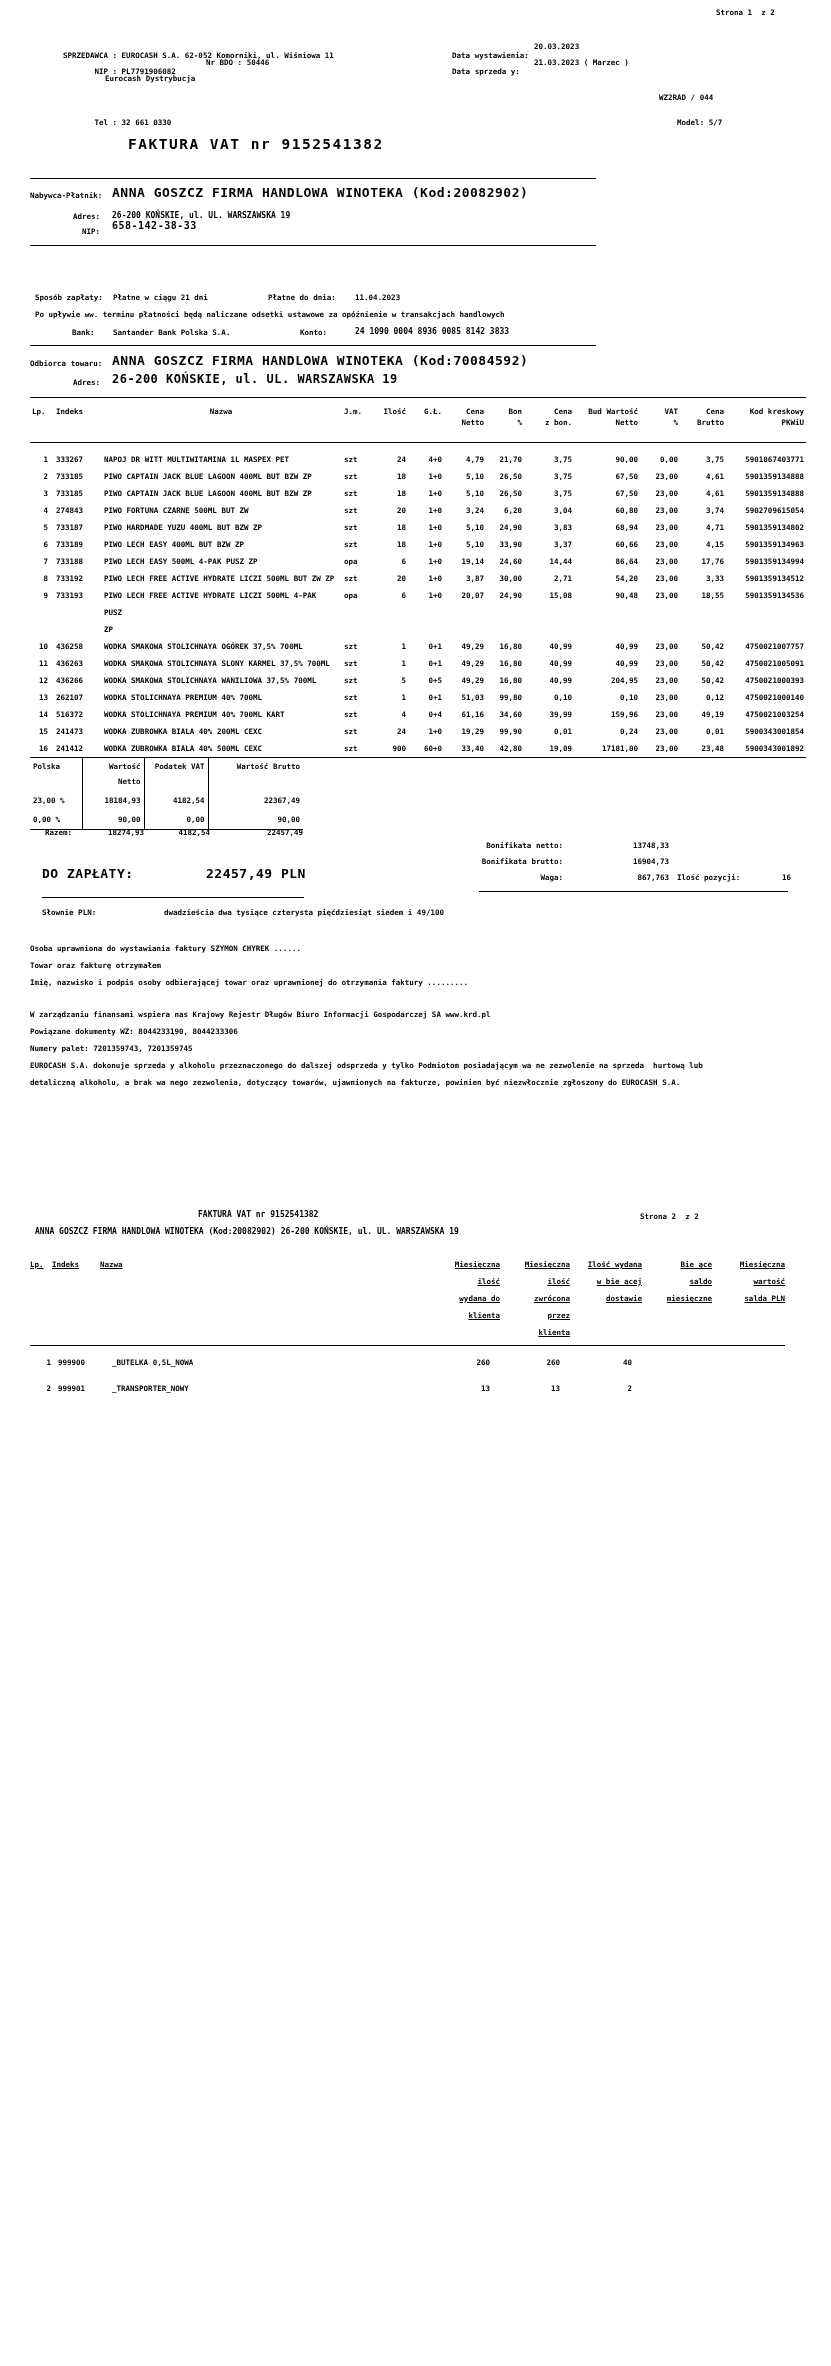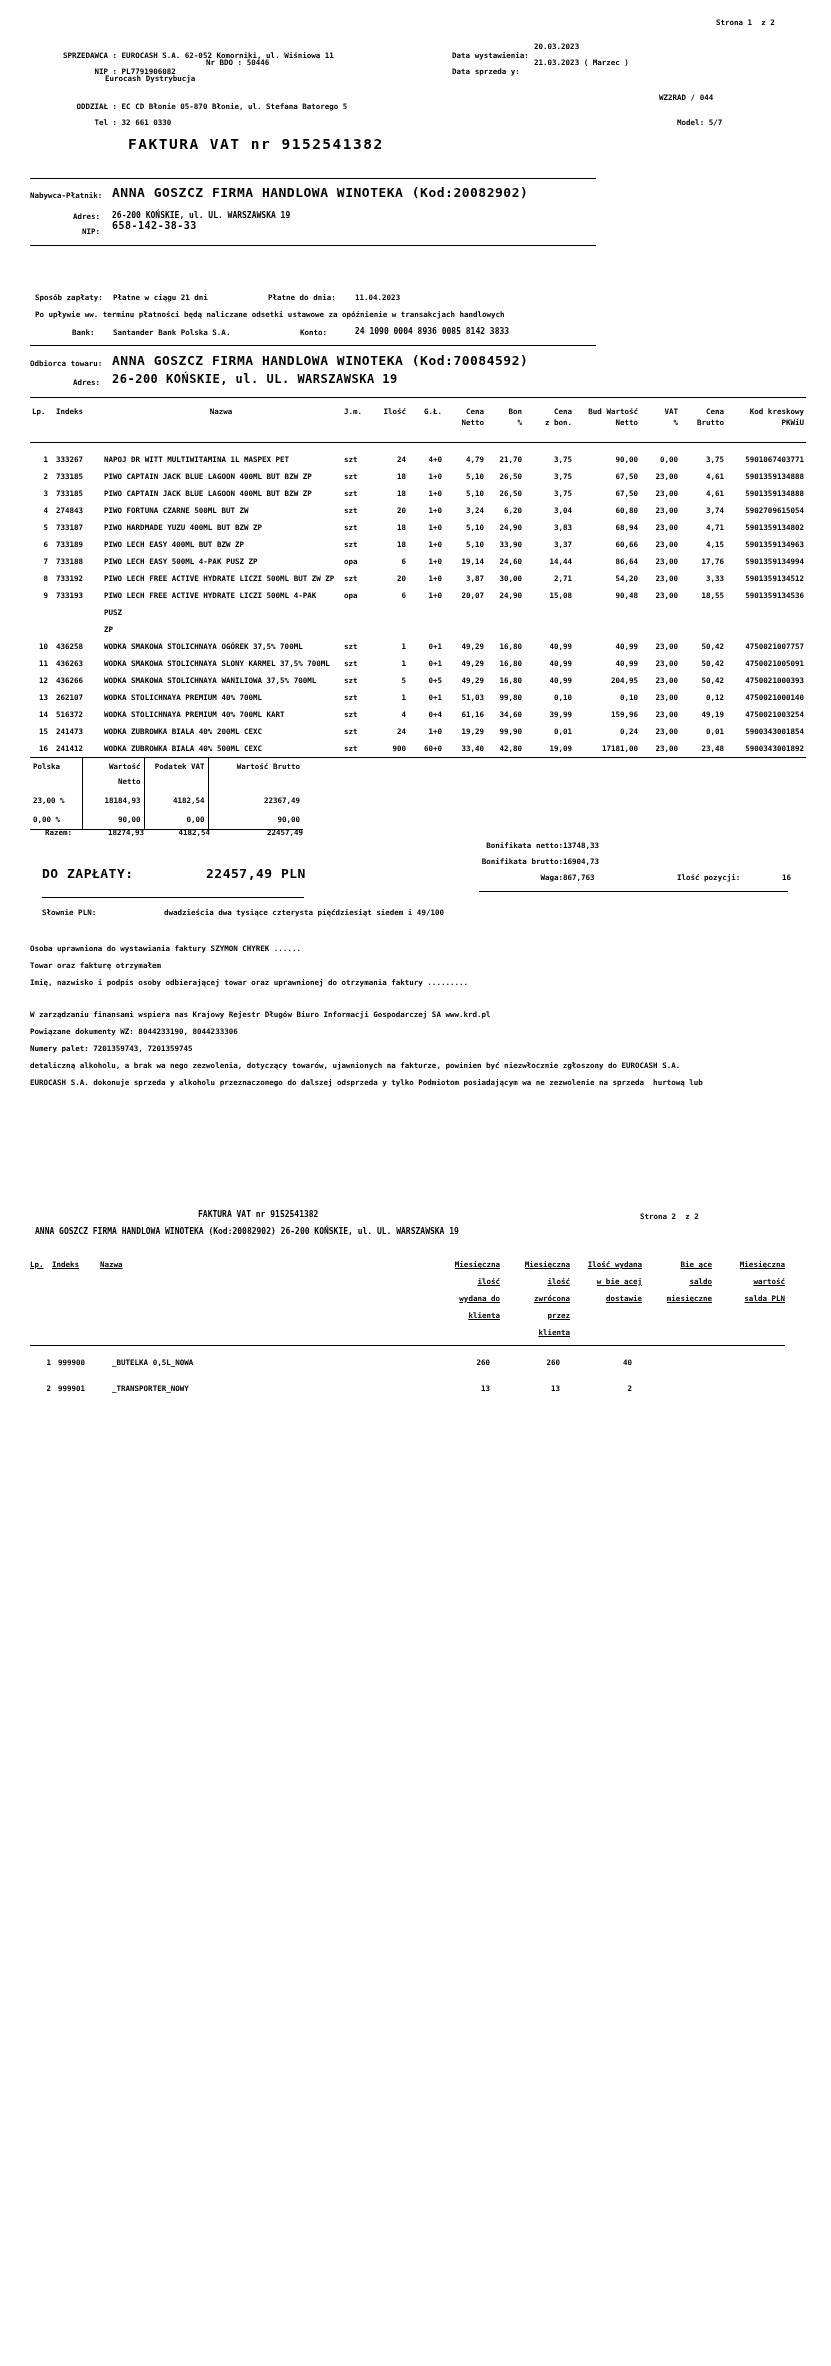--- a/index.html
+++ b/index.html
@@ -45,42 +45,39 @@
   .p2t thead td{vertical-align:top;line-height:17px;padding:0 0 4px 0;text-align:right;}
   .p2t thead td div{text-decoration:underline;}
   .p2t thead .hl{text-align:left;}
   .p2t tbody td{vertical-align:top;line-height:17px;padding-top:8px;}
   .p2t .rv{text-align:right;padding-right:10px;}
 
   .flines{position:absolute;left:30px;line-height:17px;}
   .fline{white-space:pre;}
   .tot-row{position:absolute;left:361px;width:433px;display:flex;}
   .tot-row .tl{width:202px;text-align:right;white-space:pre;}
-  .tot-row .tv{width:106px;white-space:pre;}
+  .tot-row .tv{width:106px;text-align:right;white-space:pre;}
   .tot-row .tp{width:74px;margin-left:8px;white-space:pre;}
   .tot-row .tn{width:40px;text-align:right;white-space:pre;}
 </style>
 </head>
 <body>
 
 <div class="sheet">
 
-  <div class="abs" style="top:18px;left:716px">Strona 1  z 2</div>
+  <div class="abs" style="top:8px;left:716px">Strona 1  z 2</div>
 
   <div class="abs" style="top:42px;left:35px">
     <span class="lab" style="width:55px">SPRZEDAWCA</span><span> : </span><span>EUROCASH S.A. 62-052 Komorniki, ul. Wiśniowa 11</span>
   </div>
   <div class="abs" style="top:58px;left:35px">
     <span class="lab" style="width:55px">NIP</span><span> : </span><span>PL7791906082</span>
     <span class="abs" style="left:171px;top:0"><span>Nr BDO</span><span> : </span><span>50446</span></span>
   </div>
   <div class="abs" style="top:74px;left:105px">Eurocash Dystrybucja</div>
-  <div class="abs" style="top:93px;left:35px">
-    <span class="lab" style="width:55px">ODDZIAŁ</span><span> : </span><span>EC CD Błonie 05-870 Błonie, ul. Stefana Batorego 5</span>
-  </div>
   <div class="abs" style="top:109px;left:35px">
     <span class="lab" style="width:55px">Tel</span><span> : </span><span>32 661 0330</span>
   </div>
 
   <div class="abs" style="top:42px;left:434px">
     <span>Data wystawienia:</span>
     <span class="abs" style="left:100px;top:0">20.03.2023</span>
   </div>
   <div class="abs" style="top:58px;left:434px">
     <span>Data sprzeda y:</span>
@@ -561,23 +558,23 @@
 
   <div class="fline">Imię, nazwisko i podpis osoby odbierającej towar oraz uprawnionej do otrzymania faktury .........</div>
 </div>
   <div class="flines" style="top:1006px">
   <div class="fline">W zarządzaniu finansami wspiera nas Krajowy Rejestr Długów Biuro Informacji Gospodarczej SA www.krd.pl</div>
 
   <div class="fline">Powiązane dokumenty WZ: 8044233190, 8044233306</div>
 
   <div class="fline">Numery palet: 7201359743, 7201359745</div>
 
+  <div class="fline">EUROCASH S.A. dokonuje sprzeda y alkoholu przeznaczonego do dalszej odsprzeda y tylko Podmiotom posiadającym wa ne zezwolenie na sprzeda  hurtową lub</div>
+
   <div class="fline">detaliczną alkoholu, a brak wa nego zezwolenia, dotyczący towarów, ujawnionych na fakturze, powinien być niezwłocznie zgłoszony do EUROCASH S.A.</div>
-
-  <div class="fline">EUROCASH S.A. dokonuje sprzeda y alkoholu przeznaczonego do dalszej odsprzeda y tylko Podmiotom posiadającym wa ne zezwolenie na sprzeda  hurtową lub</div>
 </div>
 
   <div class="abs f8" style="top:1210px;left:198px">FAKTURA VAT nr 9152541382</div>
   <div class="abs" style="top:1212px;left:640px">Strona 2  z 2</div>
   <div class="abs f8" style="top:1227px;left:35px">ANNA GOSZCZ FIRMA HANDLOWA WINOTEKA (Kod:20082902) 26-200 KOŃSKIE, ul. UL. WARSZAWSKA 19</div>
 
   <table class="p2t">
     <colgroup>
       <col style="width:22px">
         <col style="width:48px">

